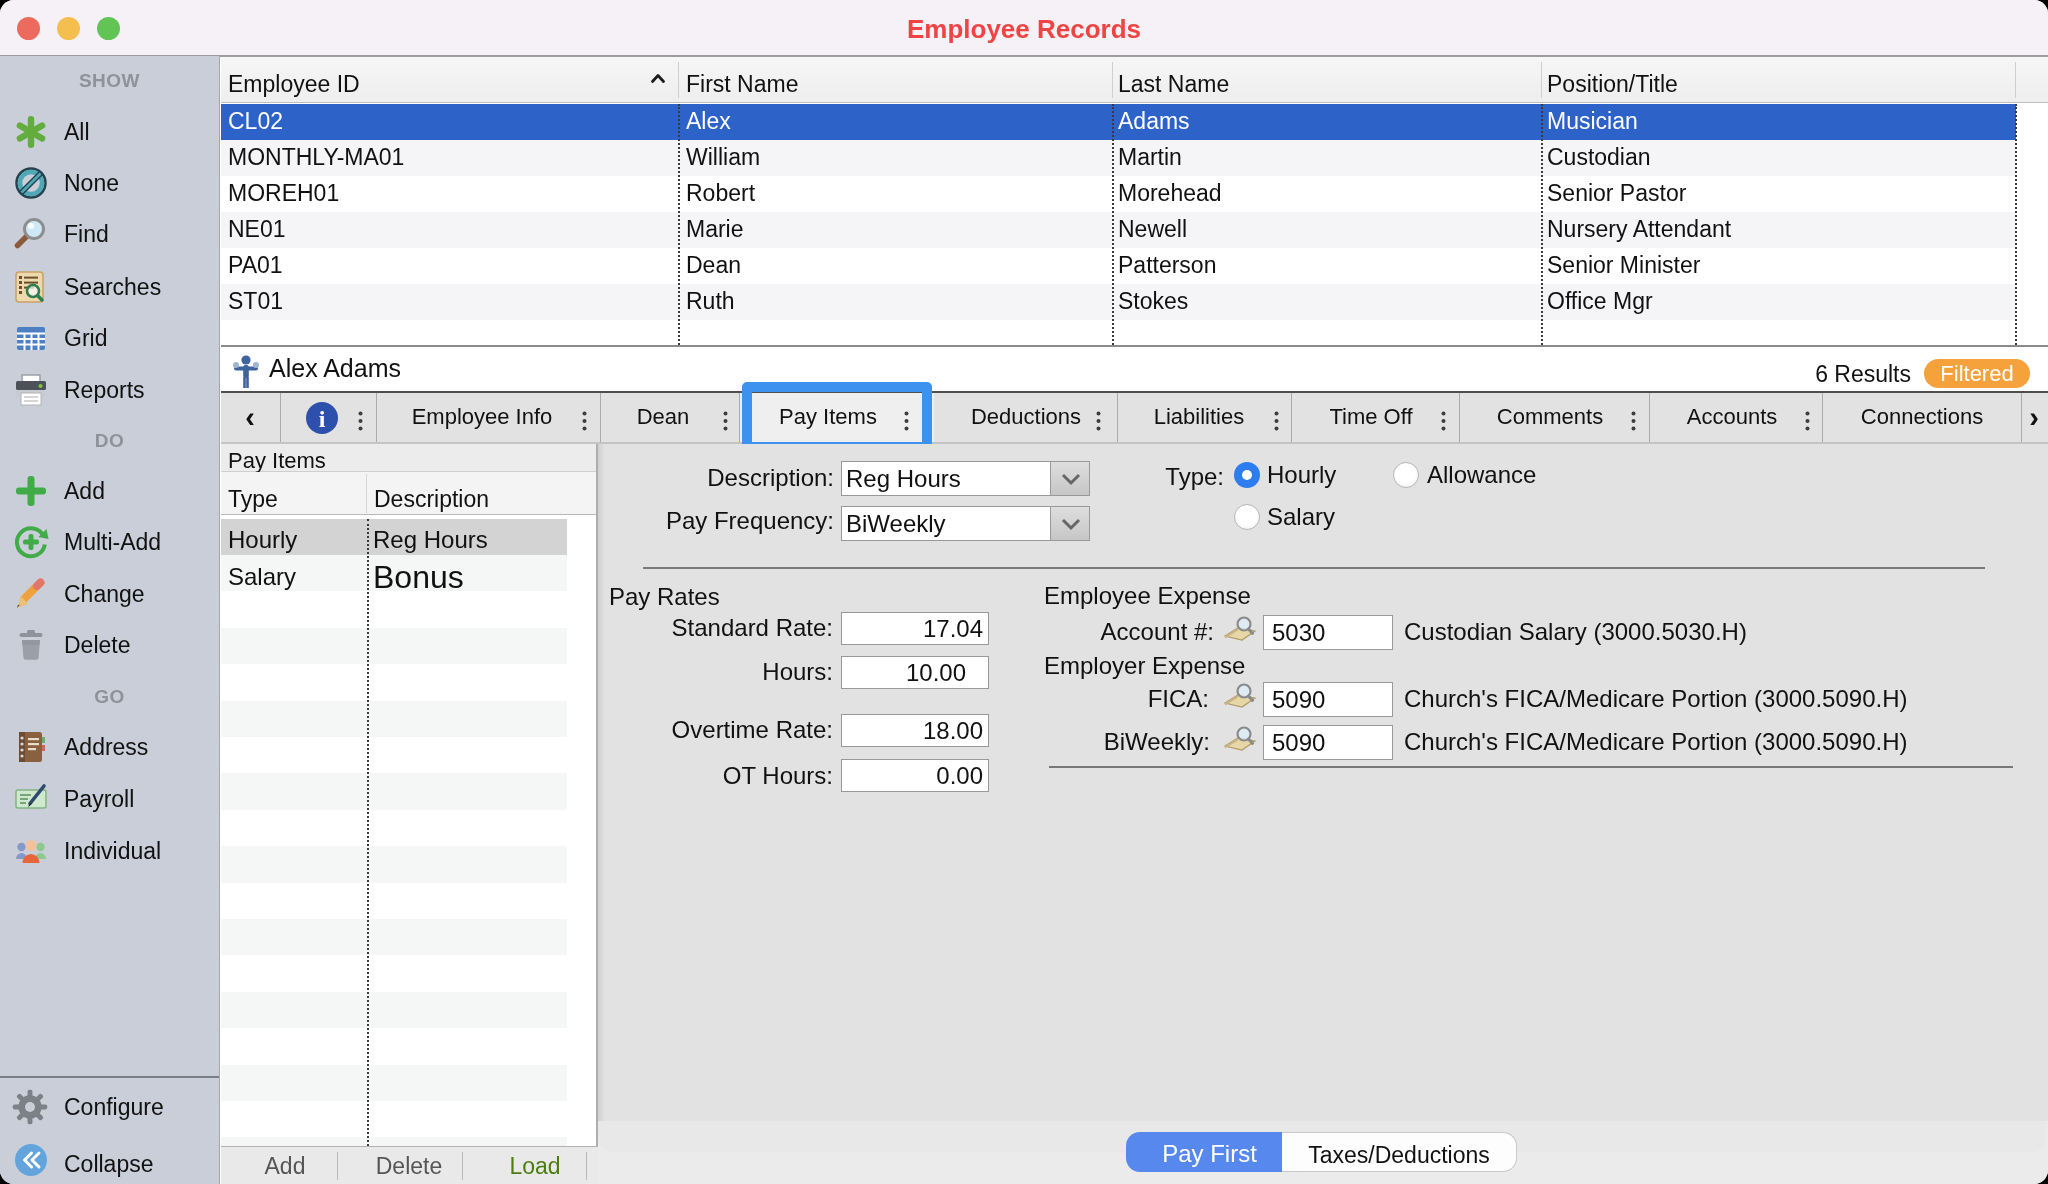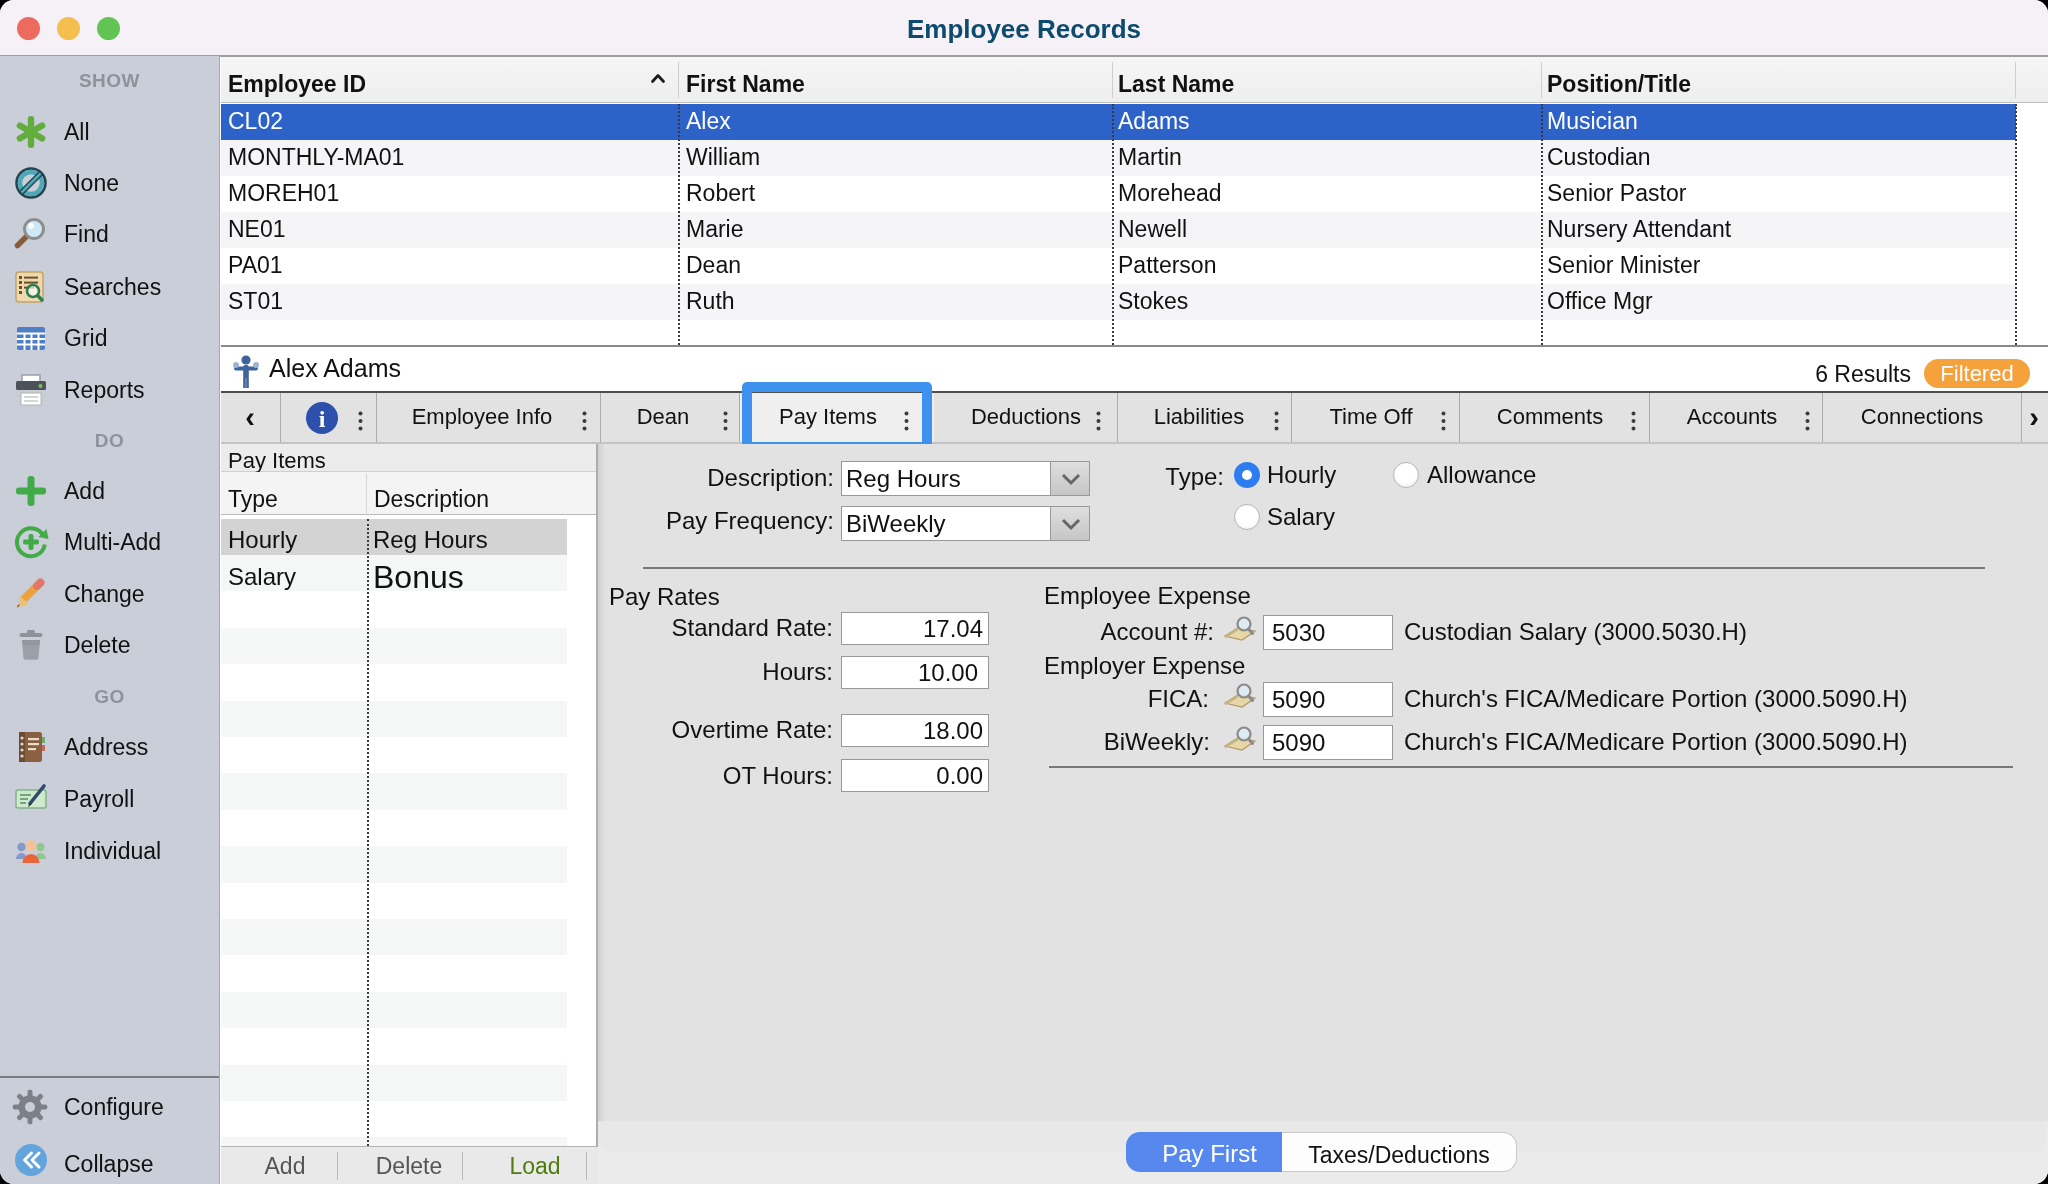--- a/index.html
+++ b/index.html
@@ -4,30 +4,30 @@
 <style>
 *{margin:0;padding:0;box-sizing:border-box}
 html,body{width:2048px;height:1184px}
 body{background:#000;font-family:"Liberation Sans",sans-serif;position:relative;overflow:hidden}
 .win{position:absolute;inset:0;border-radius:14px;overflow:hidden;background:#fff}
 .abs{position:absolute}
 .cv{transform:translateY(-50%)}
 
 .tb{position:absolute;left:0;top:0;width:2048px;height:57px;background:#f6f1f6;border-bottom:2px solid #9e9e9e}
 .light{position:absolute;top:17px;width:23px;height:23px;border-radius:50%}
-.title{position:absolute;left:0;top:29px;width:2048px;text-align:center;font-size:26px;font-weight:bold;color:#0c4a6e}
+.title{position:absolute;left:0;top:29px;width:2048px;text-align:center;font-size:26px;font-weight:bold;color:#ef4444}
 
 .sb{position:absolute;left:0;top:56px;width:220px;height:1128px;background:#c9ced8;border-right:1px solid #a3a8b0}
 .shead{position:absolute;left:0;width:219px;text-align:center;font-size:19px;font-weight:bold;color:#8e939b;letter-spacing:.5px}
 .sitem{position:absolute;left:64px;font-size:23px;color:#111}
 .sicon{position:absolute;left:13px;width:36px;height:36px}
 .sbline{position:absolute;left:0;top:1076px;width:219px;height:2px;background:#7a7d82}
 
 .thead{position:absolute;left:221px;top:57px;width:1827px;height:46px;background:linear-gradient(#f6f6f6,#eee);border-bottom:1px solid #bdbdbd}
-.th{position:absolute;font-size:23px;font-weight:bold;color:#111;top:84px}
+.th{position:absolute;font-size:23px;font-weight:normal;color:#111;top:84px}
 .row{position:absolute;left:221px;width:1795px;height:36px}
 .cell{position:absolute;font-size:23px;color:#111}
 .dot{position:absolute;top:104px;height:241px;width:0;border-left:2px dotted #3a3a3a}
 .hsep{position:absolute;top:62px;height:36px;width:1px;background:#cfcfcf}
 .tbot{position:absolute;left:221px;top:345px;width:1827px;height:2px;background:#8a8a8a}
 .scrollstrip{position:absolute;left:2017px;top:104px;width:31px;height:241px;background:#fff}
 
 .alexbar{position:absolute;left:221px;top:347px;width:1827px;height:44px;background:#fff}
 .darkline{position:absolute;left:221px;top:391px;width:1827px;height:2px;background:#4f4f4f}
 
@@ -413,21 +413,21 @@
   <div class="radio off" style="left:1393px;top:462px"></div>
   <div class="lbll cv" style="left:1427px;top:475px">Allowance</div>
   <div class="radio off" style="left:1234px;top:504px"></div>
   <div class="lbll cv" style="left:1267px;top:517px">Salary</div>
   <div class="hline" style="left:643px;top:567px;width:1342px"></div>
 
   <div class="lbll cv" style="left:609px;top:597px">Pay Rates</div>
   <div class="lbl cv" style="left:600px;top:628px;width:233px">Standard Rate:</div>
   <div class="field" style="left:841px;top:612px;width:148px;height:33px;line-height:31px;text-align:right;padding-right:5px">17.04</div>
   <div class="lbl cv" style="left:600px;top:672px;width:233px">Hours:</div>
-  <div class="field" style="left:841px;top:656px;width:148px;height:33px;line-height:31px;text-align:right;padding-right:10px">10.00</div>
+  <div class="field" style="left:841px;top:656px;width:148px;height:33px;line-height:31px;text-align:right;padding-right:22px">10.00</div>
   <div class="lbl cv" style="left:600px;top:730px;width:233px">Overtime Rate:</div>
   <div class="field" style="left:841px;top:714px;width:148px;height:33px;line-height:31px;text-align:right;padding-right:5px">18.00</div>
   <div class="lbl cv" style="left:600px;top:776px;width:233px">OT Hours:</div>
   <div class="field" style="left:841px;top:759px;width:148px;height:33px;line-height:31px;text-align:right;padding-right:5px">0.00</div>
 
   <div class="lbll cv" style="left:1044px;top:596px">Employee Expense</div>
   <div class="lbl cv" style="left:1044px;top:632px;width:170px">Account #:</div>
   <svg class="abs" style="left:1222px;top:614px" width="36" height="32" viewBox="0 0 36 32">
       <path d="M3 22 L16 14 L33 17 L20 26 z" fill="#e7d6a6" stroke="#b09a6a" stroke-width="1.2"></path>
       <path d="M3 22 L16 14 L16 16.5 L3 24.5 z" fill="#c9b583"></path>

